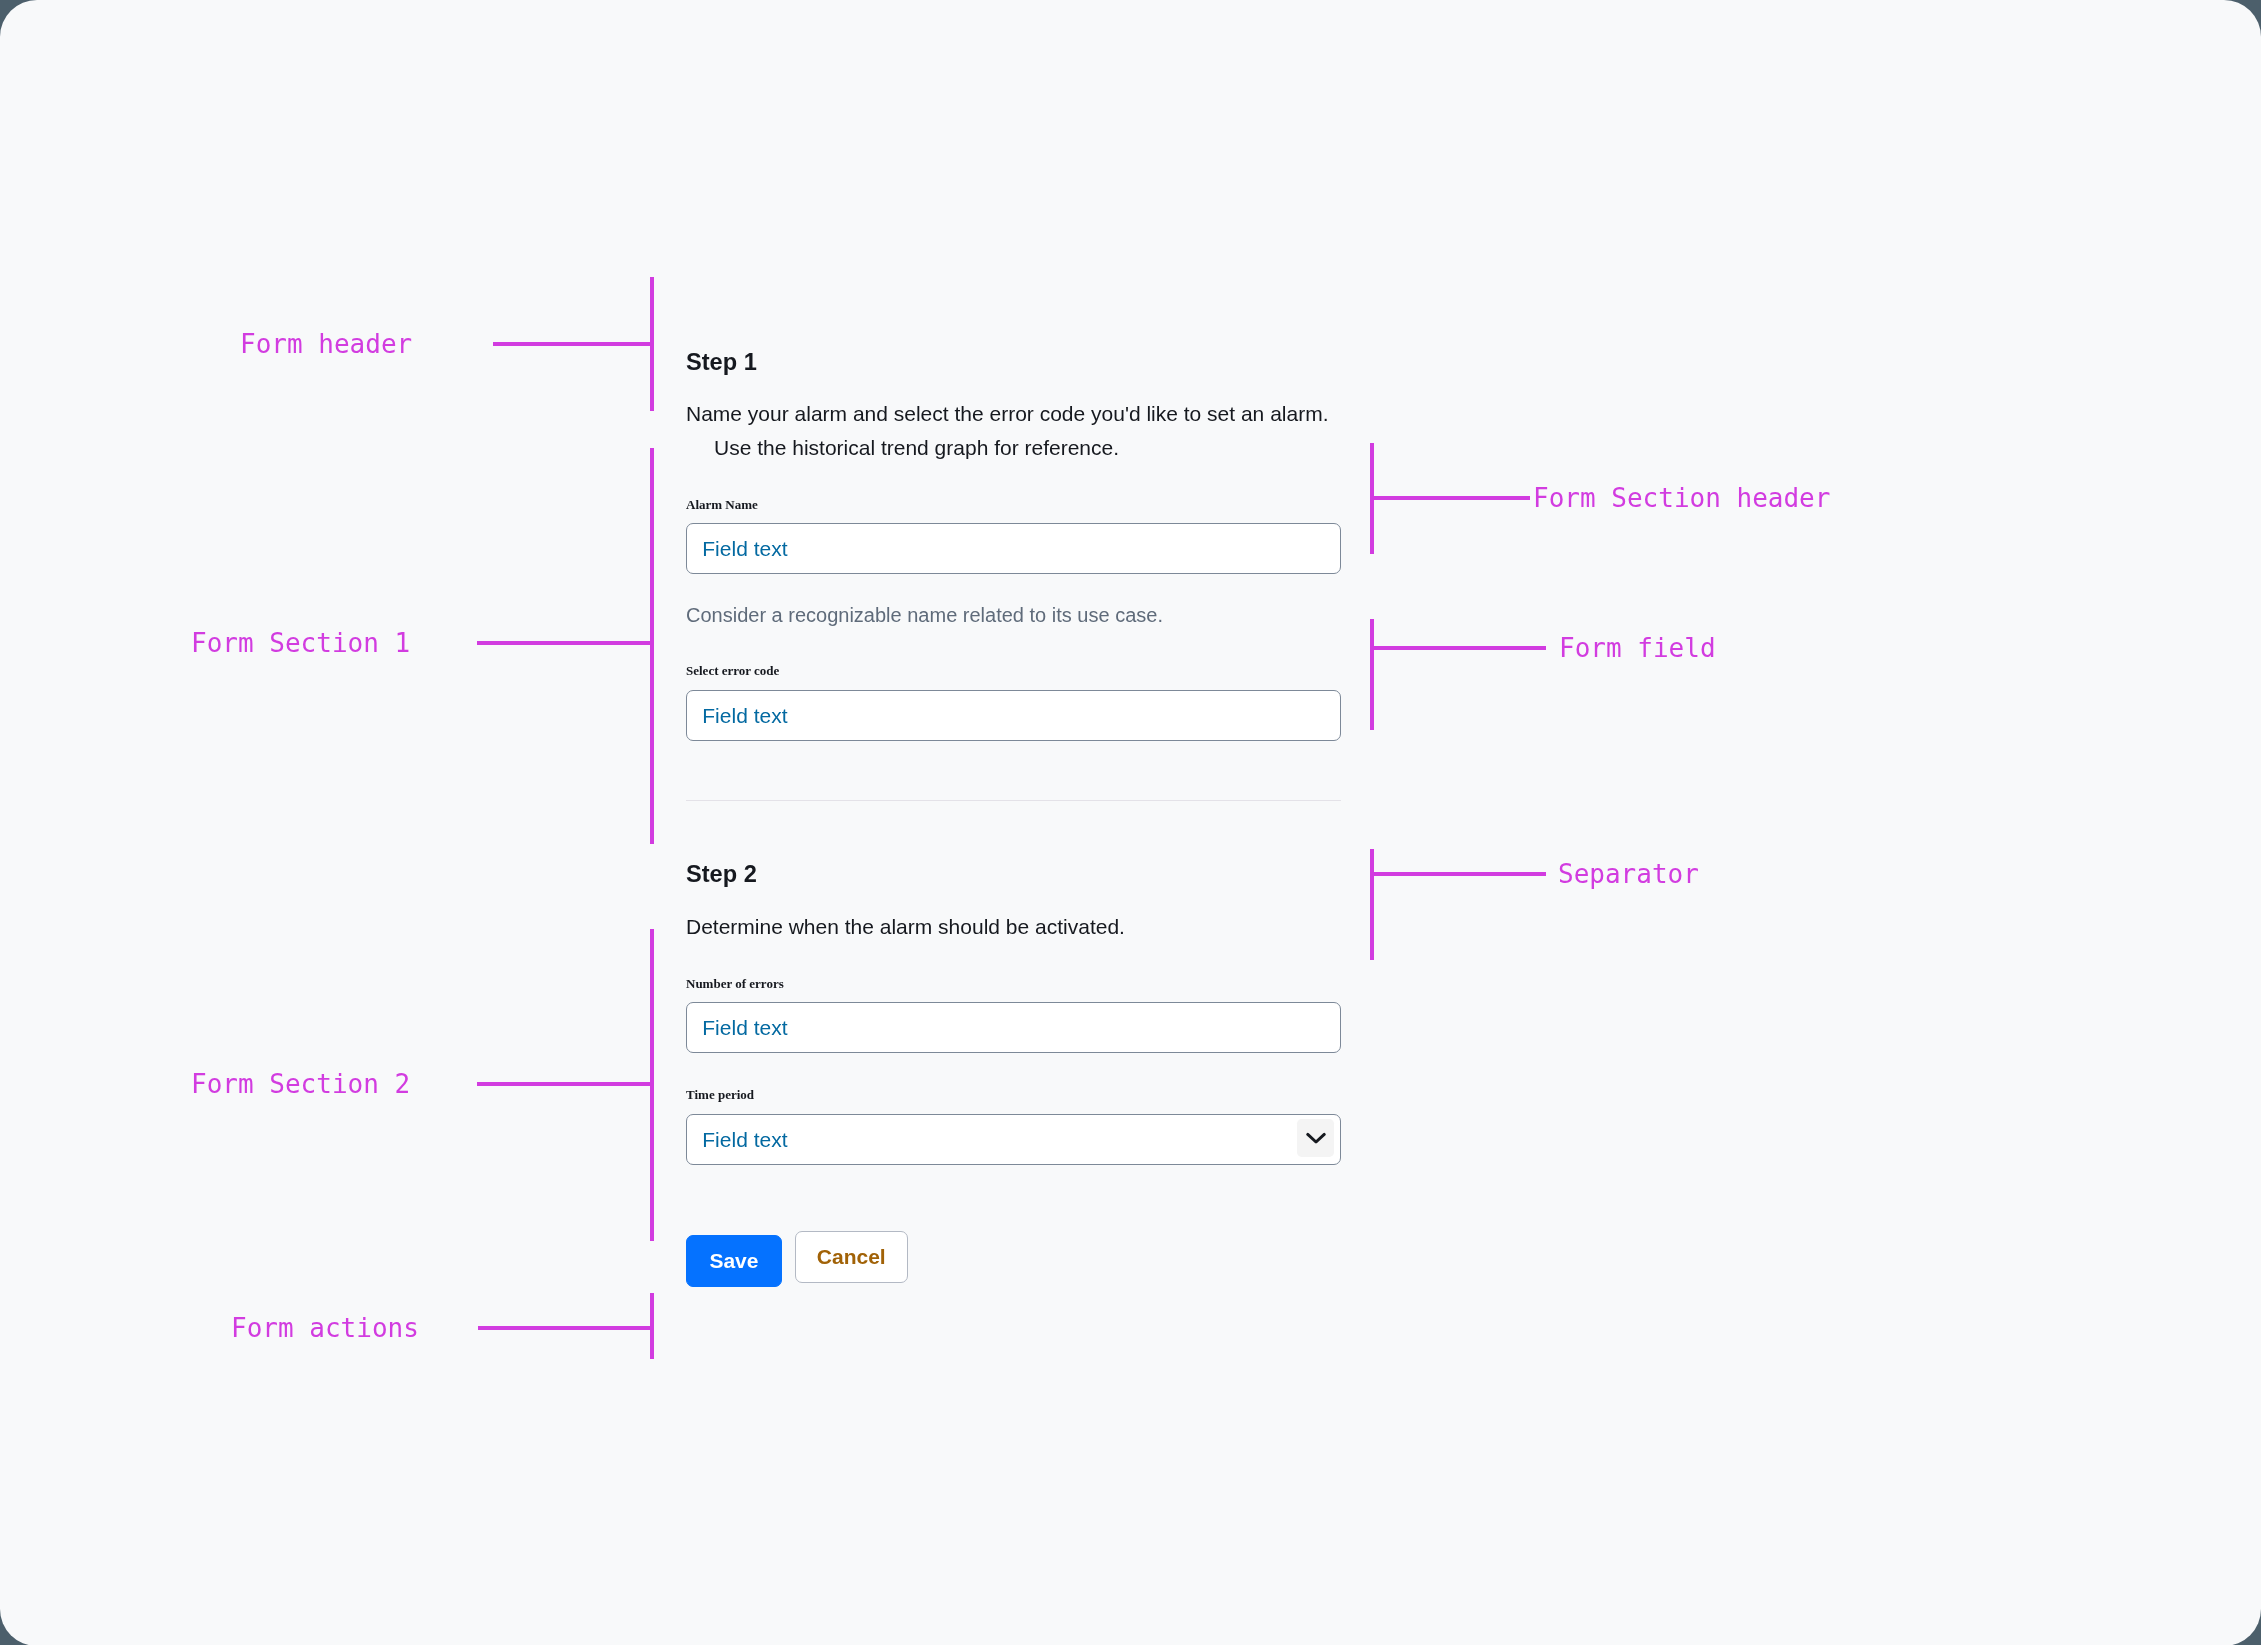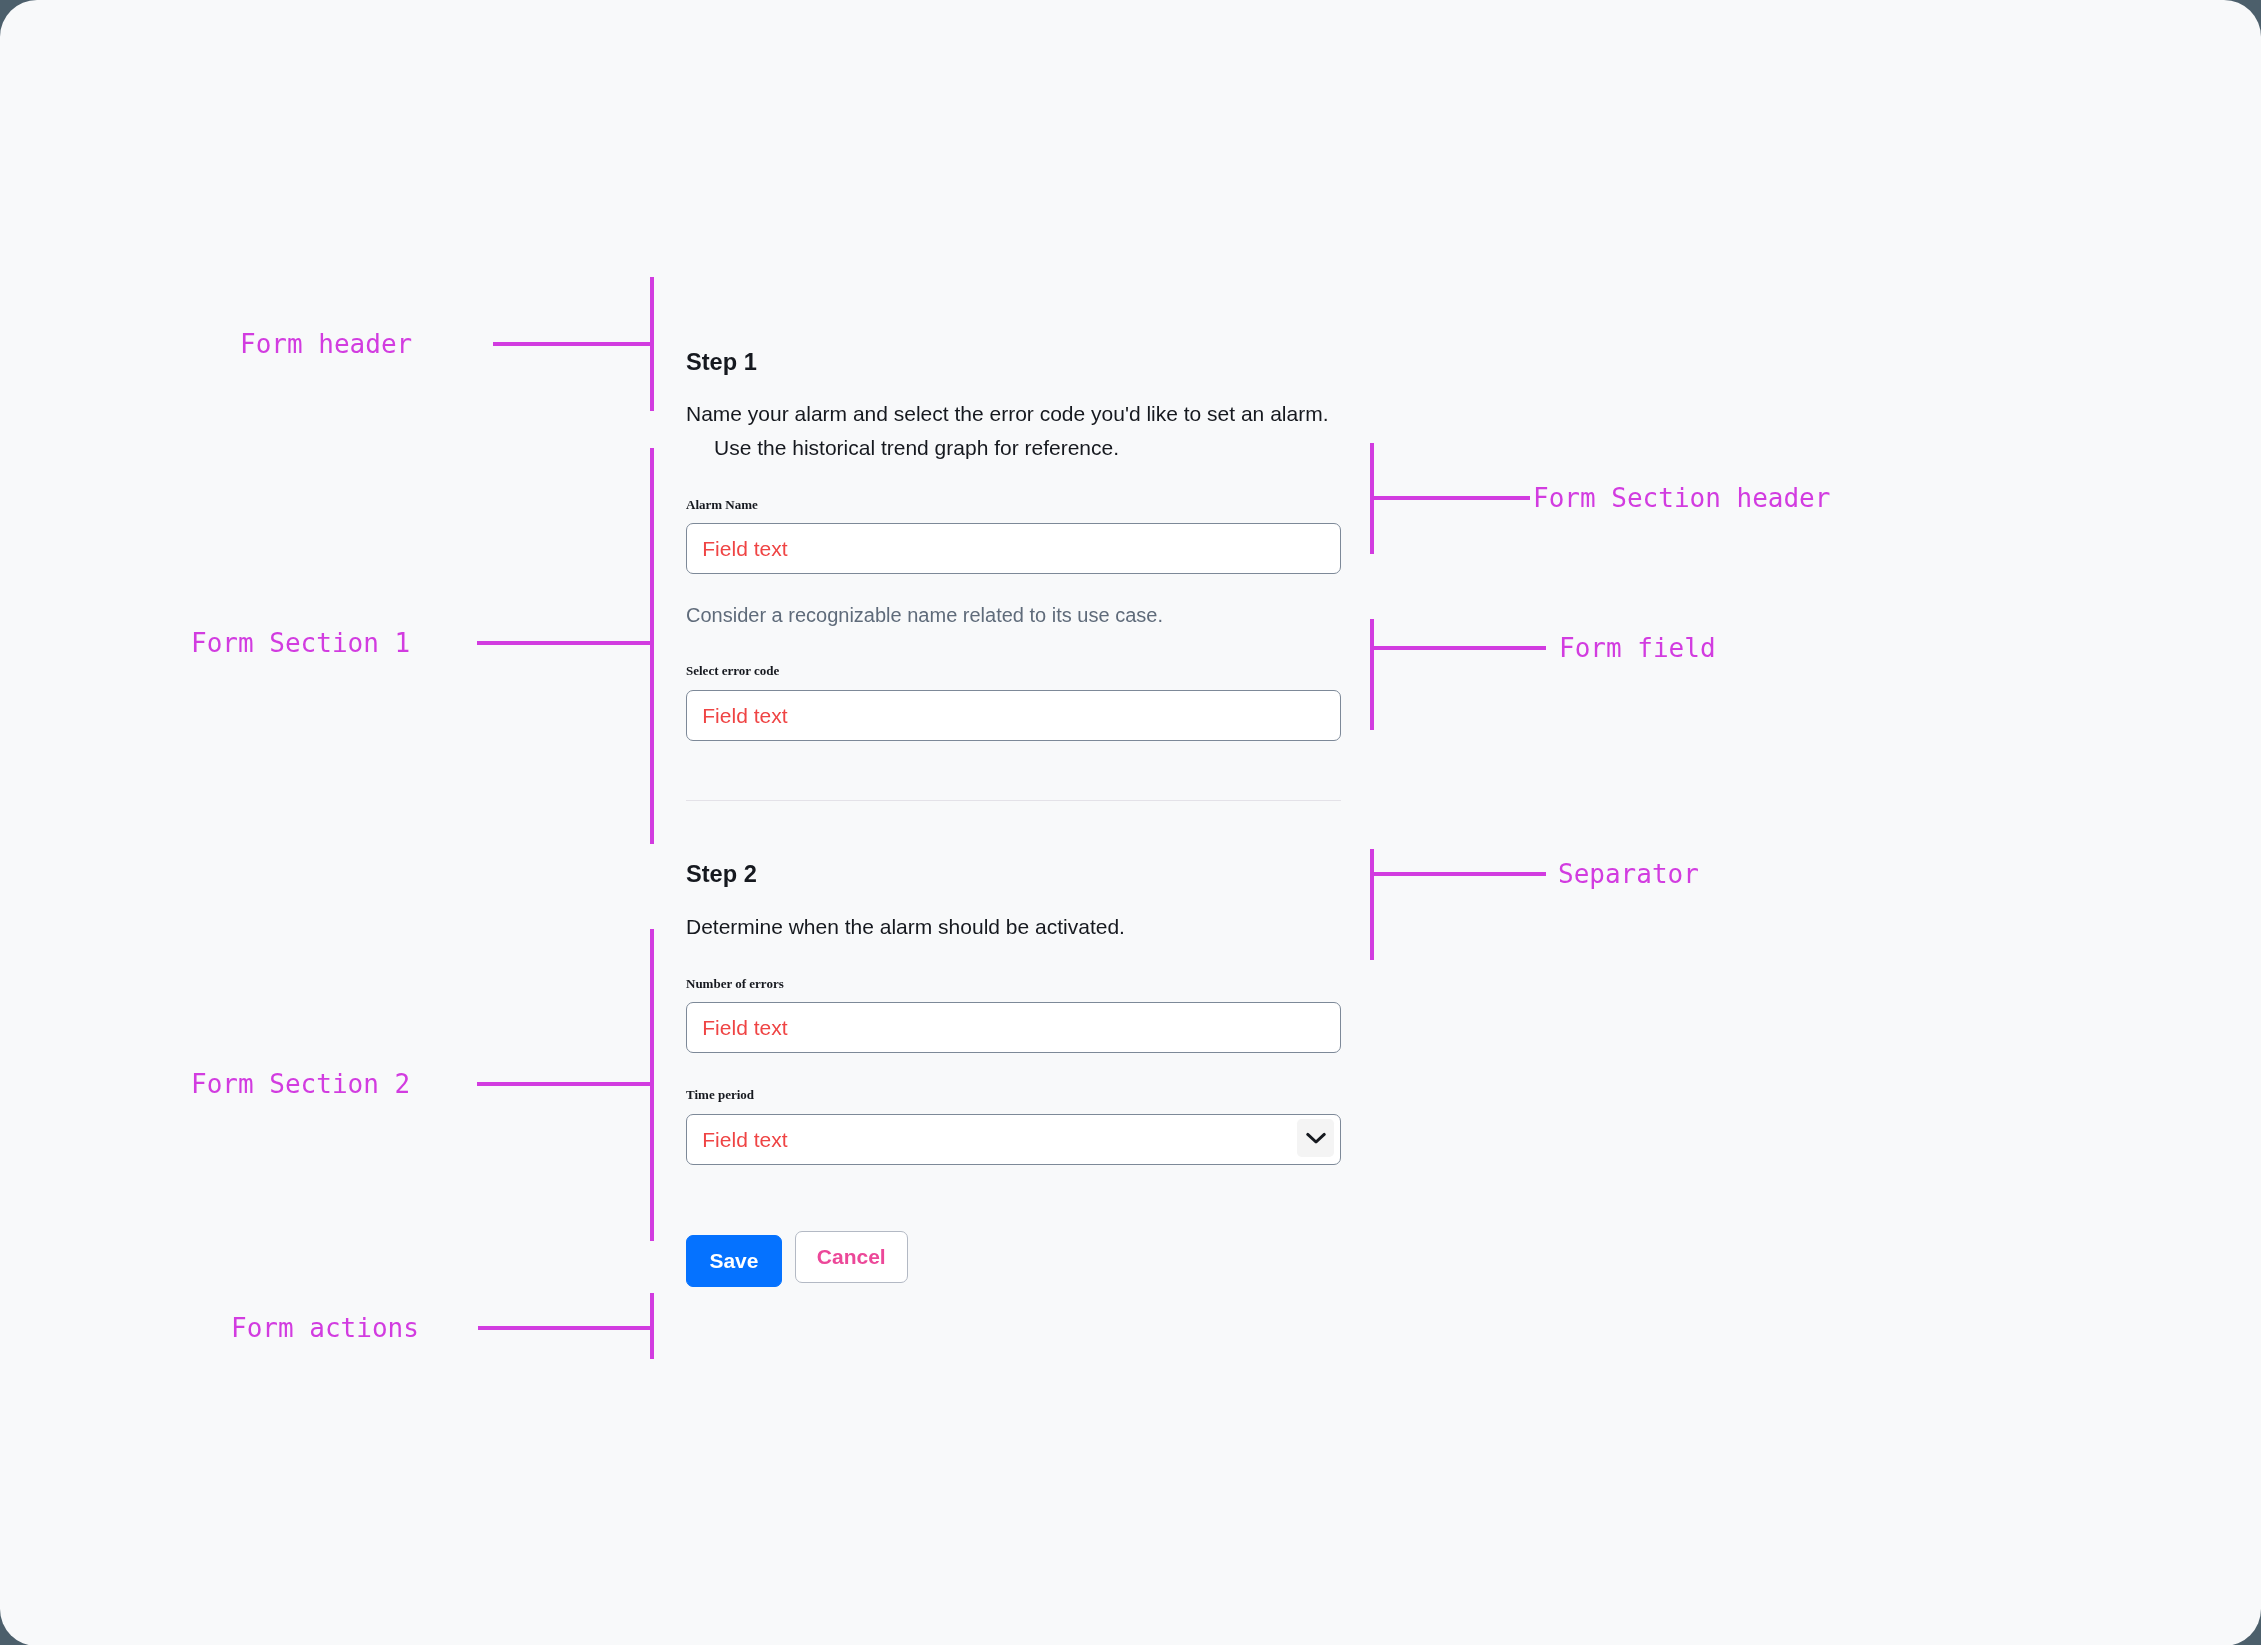--- a/index.html
+++ b/index.html
@@ -87,21 +87,21 @@
     background: #ffffff;
     border: 1.8px solid #7d8998;
     border-radius: 7px;
     display: flex;
     align-items: center;
   }
 
   .field-value {
     padding-left: 15.3px;
     font-size: 21px;
-    color: #ef4444;
+    color: #0369a1;
     line-height: 1;
   }
 
   .field-hint {
     margin-top: 28px;
     font-size: 20px;
     color: #5f6b7a;
     line-height: 1.35;
   }
 
@@ -148,21 +148,21 @@
   .btn-primary {
     background: #0572ff;
     color: #ffffff;
     border: 1.8px solid #0572ff;
     padding: 0 22.4px;
     margin-top: 8px;
   }
 
   .btn-secondary {
     background: #ffffff;
-    color: #ec4899;
+    color: #a16207;
     border: 1.8px solid #b3b9c4;
     padding: 5px 21px;
   }
 
   
   .anno-label {
     position: absolute;
     font-family: "DejaVu Sans Mono", "Liberation Mono", monospace;
     font-size: 26px;
     color: #d23ce0;

